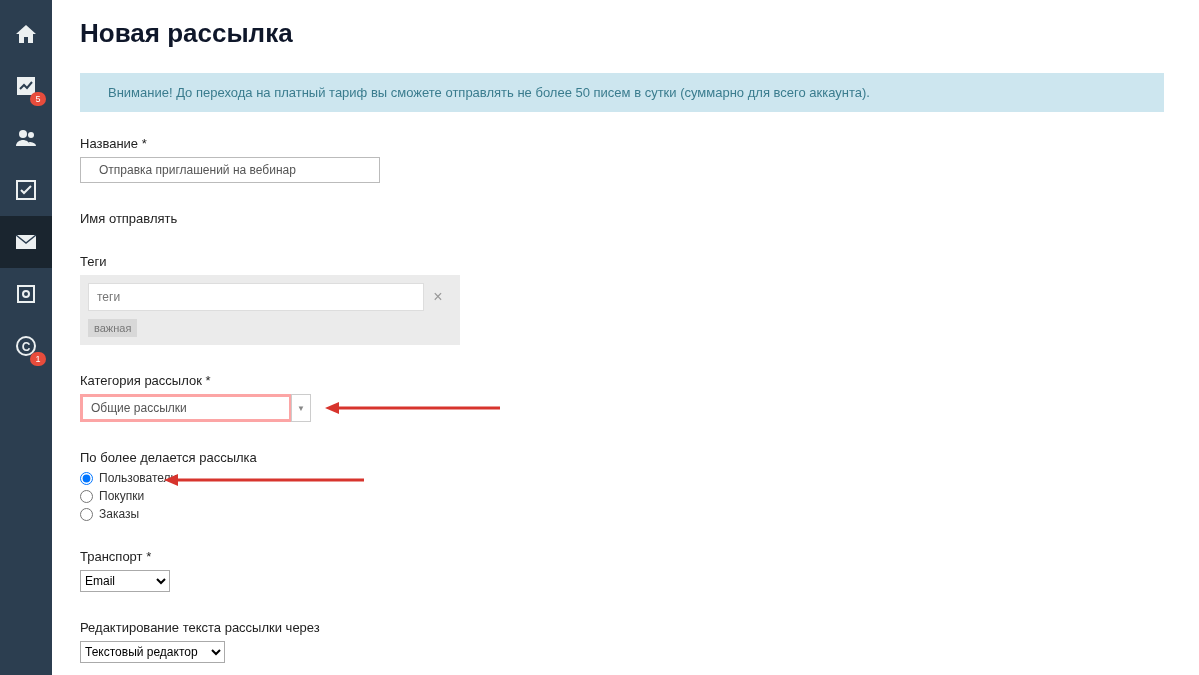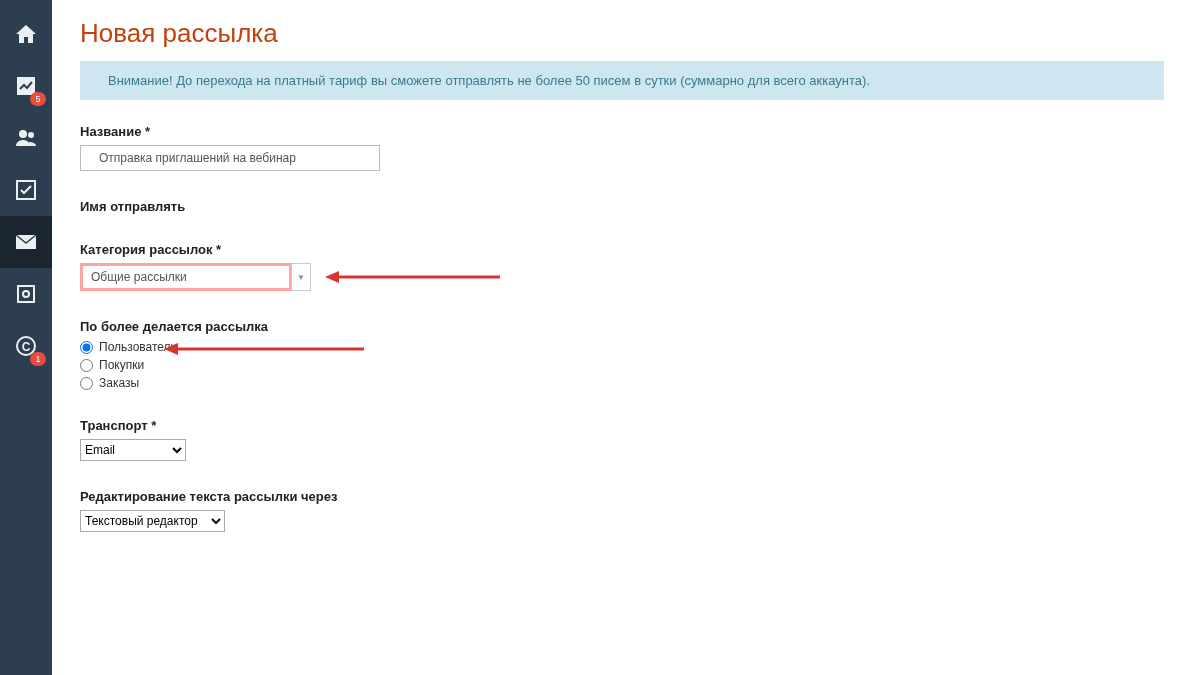--- a/index.html
+++ b/index.html
@@ -41,35 +41,35 @@
   padding: 0 3px;
 }
 
 .content {
   flex: 1;
   padding: 18px 28px 30px 28px;
   max-width: 1140px;
 }
 h1 {
   font-size: 26px;
-  font-weight: 400;
-  color: #c2410c;
-  margin-bottom: 12px;
+  font-weight: 700;
+  color: #0f172a;
+  margin-bottom: 24px;
 }
 .alert {
   background: #cde6ef;
   color: #3a7c8e;
   padding: 12px 28px;
   font-size: 13px;
   margin-bottom: 24px;
 }
 .form-group { margin-bottom: 28px; }
 .form-label {
   display: block;
-  font-weight: 700;
+  font-weight: 400;
   font-size: 13px;
   color: #222;
   margin-bottom: 6px;
 }
 .text-input {
   width: 300px;
   height: 26px;
   border: 1px solid #bbb;
   padding: 3px 18px;
   font-size: 12px;
@@ -226,20 +226,30 @@
 
     <div class="form-group">
       <label class="form-label">Название *</label>
       <input class="text-input" type="text" value="Отправка приглашений на вебинар" style="">
     </div>
 
     <div class="form-group">
       <label class="form-label">Имя отправлять</label>
     </div>
 
+    <div class="form-group">
+      <label class="form-label">Теги</label>
+      <div class="tags-box">
+        <div class="tag-input-row">
+          <input class="tag-input" type="text" placeholder="теги" style="">
+          <span class="tag-clear">×</span>
+        </div>
+        <span class="tag-chip">важная</span>
+      </div>
+    </div>
 
     <div class="form-group">
       <label class="form-label">Категория рассылок *</label>
       <div class="select-row">
         <div class="select-box">
           <span>Общие рассылки</span>
         </div>
         <div class="select-caret">▼</div>
         <div class="arrow-red" id="arrow1">
           <svg viewBox="0 0 175 18" width="175" height="18">
@@ -269,21 +279,21 @@
         </div>
         <div class="radio-row">
           <input type="radio" name="target" style="">
           <span>Заказы</span>
         </div>
       </div>
     </div>
 
     <div class="form-group">
       <label class="form-label">Транспорт *</label>
-      <select class="native-select" style="width:106px">
+      <select class="native-select" style="width:90px">
         <option>Email</option>
       </select>
     </div>
 
     <div class="form-group" style="margin-bottom:0">
       <label class="form-label">Редактирование текста рассылки через</label>
       <select class="native-select" style="width:145px">
         <option>Текстовый редактор</option>
       </select>
     </div>

